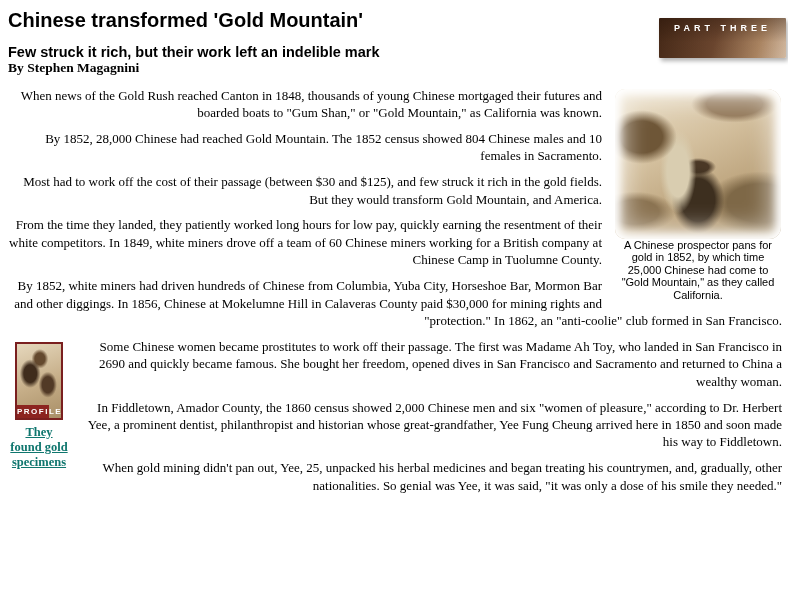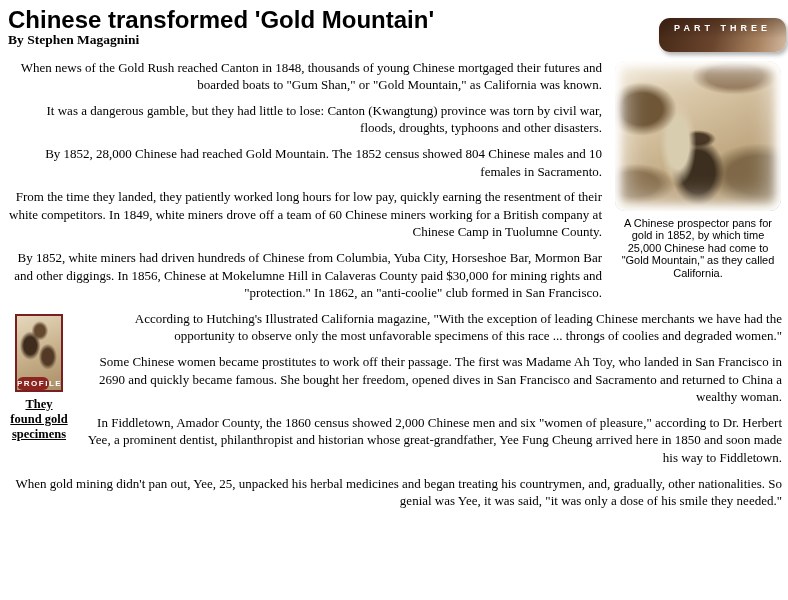--- a/index.html
+++ b/index.html
@@ -8,41 +8,41 @@
     background: #ffffff;
     font-family: "Liberation Serif", serif;
     color: #000;
   }
   .page { position: relative; width: 788px; height: 600px; }
   .inner { padding: 0 6px 0 8px; }
 
   
   .headline {
     font-family: "Liberation Sans", sans-serif;
-    font-weight: bold; font-size: 24px; line-height: 24px;
+    font-weight: bold; font-size: 20px; line-height: 24px;
     margin: 8px 0 0 0;
   }
   .subhead {
     font-family: "Liberation Sans", sans-serif;
     font-weight: bold; font-size: 14.5px; line-height: 16px;
     margin: 12px 0 0 0;
   }
   .byline-block { font-size: 13.5px; line-height: 16.5px; }
   .byline { font-weight: bold; }
   .pubdate { font-style: italic; }
 
   
   .badge {
     position: absolute; top: 10px; right: 2px;
-    width: 127px; height: 34px;
+    width: 127px; height: 40px;
     background:
       linear-gradient(to bottom, rgba(30,12,4,0.38), rgba(30,12,4,0.05) 60%),
       linear-gradient(105deg, #462917 0%, #6e4830 45%, #b08965 78%, #dcc3aa 100%);
     box-shadow: 2px 3px 4px rgba(0,0,0,0.3);
-    text-align: center; border-radius: 11px;
+    text-align: center; border-radius: 1px;
   }
   .badge-part {
     font-family: "Liberation Sans", sans-serif;
     font-weight: bold; font-size: 9px; letter-spacing: 4px;
     color: #ffffff; padding-top: 5px;
   }
   .badge-people {
     font-family: "Liberation Serif", serif;
     font-size: 16.5px; letter-spacing: 1px; line-height: 18px;
     color: #f7eddd; margin-top: 0px;
@@ -64,89 +64,88 @@
       radial-gradient(44px 56px at 50% 74%, #3d2f1f 0 38%, rgba(61,47,31,0) 60%),
       radial-gradient(24px 12px at 50% 52%, #4a3826 0 45%, rgba(74,56,38,0) 75%),
       radial-gradient(84px 48px at 88% 76%, #7e6847 0 40%, rgba(126,104,71,0) 66%),
       radial-gradient(60px 30px at 12% 82%, #8a7250 0 40%, rgba(138,114,80,0) 68%),
       linear-gradient(155deg, #ece1cb 0%, #d3bf9d 40%, #b79d75 75%, #a28c64 100%);
     box-shadow: inset 0 0 8px 5px #ffffff, inset 0 0 22px 12px rgba(255,255,255,0.55);
   }
   .photo-caption {
     font-family: "Liberation Sans", sans-serif;
     font-size: 11px; line-height: 12.5px;
-    text-align: center; margin-top: 6px;
+    text-align: center; 
   }
 
   
   .profile { float: left; width: 58px; margin: 4px 8px 12px 2px; text-align: center; }
   .profile-thumb {
     width: 44px; height: 74px; margin: 0 auto;
     border: 2px solid #7a1f1f; position: relative;
     background:
       radial-gradient(16px 22px at 30% 40%, #3f2c1c 0 40%, rgba(63,44,28,0) 65%),
       radial-gradient(14px 20px at 70% 55%, #523a26 0 40%, rgba(82,58,38,0) 65%),
       radial-gradient(12px 14px at 52% 20%, #64492e 0 42%, rgba(100,73,46,0) 70%),
       linear-gradient(160deg, #e6d8bd 0%, #c5ad87 55%, #a98f67 100%);
   }
   .profile-band {
     position: absolute; left: 0; right: 12px; bottom: 0; height: 13px;
     background: #8c2420; color: #ffffff;
     font-family: "Liberation Sans", sans-serif;
     font-weight: bold; font-size: 8px; letter-spacing: 1.5px; line-height: 13px;
     text-align: center;
-    border-radius: 6px;
   }
   .profile-link {
     display: block; margin-top: 5px; cursor: pointer;
-    color: #000000; font-weight: bold; font-size: 12.5px; line-height: 15px;
+    color: #0f766e; font-weight: bold; font-size: 12.5px; line-height: 15px;
     text-decoration: underline;
   }
   .profile-link span { display: block; }
 </style>
 </head>
 <body>
 
 <div class="page">
 
   <div class="badge">
     <div class="badge-part">PART THREE</div>
   </div>
 
   <div class="inner">
     <h1 class="headline">Chinese transformed 'Gold Mountain'</h1>
+    <h2 class="subhead">Few struck it rich, but their work left an indelible mark</h2>
 
     <div class="byline-block">
       <div class="byline">By Stephen Magagnini</div>
     </div>
 
     <div class="article">
 
       <figure class="photo-fig" style="margin-top:2px">
         <div class="photo"></div>
         <figcaption class="photo-caption">A Chinese prospector pans for gold in 1852, by which time 25,000 Chinese had come to "Gold Mountain," as they called California.</figcaption>
       </figure>
 
       <p>When news of the Gold Rush reached Canton in 1848, thousands of young Chinese mortgaged their futures and boarded boats to "Gum Shan," or "Gold Mountain," as California was known.</p>
-      <p>It was a dangerous gamble, but they had little to lose: Canton (Kwangtung) province was torn by civil war, floods, droughts, typhoons and other disasters.</p>
       <p>By 1852, 28,000 Chinese had reached Gold Mountain. The 1852 census showed 804 Chinese males and 10 females in Sacramento.</p>
+      <p>Most had to work off the cost of their passage (between $30 and $125), and few struck it rich in the gold fields. But they would transform Gold Mountain, and America.</p>
       <p>From the time they landed, they patiently worked long hours for low pay, quickly earning the resentment of their white competitors. In 1849, white miners drove off a team of 60 Chinese miners working for a British company at Chinese Camp in Tuolumne County.</p>
       <p>By 1852, white miners had driven hundreds of Chinese from Columbia, Yuba City, Horseshoe Bar, Mormon Bar and other diggings. In 1856, Chinese at Mokelumne Hill in Calaveras County paid $30,000 for mining rights and "protection." In 1862, an "anti-coolie" club formed in San Francisco.</p>
 
       <div class="profile">
         <div class="profile-thumb">
           <div class="profile-band">PROFILE</div>
         </div>
         <a class="profile-link" href="#">
           <span>They</span>
           <span>found gold</span>
           <span>specimens</span>
         </a>
       </div>
 
-      <p>According to Hutching's Illustrated California magazine, "With the exception of leading Chinese merchants we have had the opportunity to observe only the most unfavorable specimens of this race ... throngs of coolies and degraded women."</p>
       <p>Some Chinese women became prostitutes to work off their passage. The first was Madame Ah Toy, who landed in San Francisco in 2690 and quickly became famous. She bought her freedom, opened dives in San Francisco and Sacramento and returned to China a wealthy woman.</p>
       <p>In Fiddletown, Amador County, the 1860 census showed 2,000 Chinese men and six "women of pleasure," according to Dr. Herbert Yee, a prominent dentist, philanthropist and historian whose great-grandfather, Yee Fung Cheung arrived here in 1850 and soon made his way to Fiddletown.</p>
       <p>When gold mining didn't pan out, Yee, 25, unpacked his herbal medicines and began treating his countrymen, and, gradually, other nationalities. So genial was Yee, it was said, "it was only a dose of his smile they needed."</p>
 
     </div>
   </div>
 </div>
 
 </body></html>

